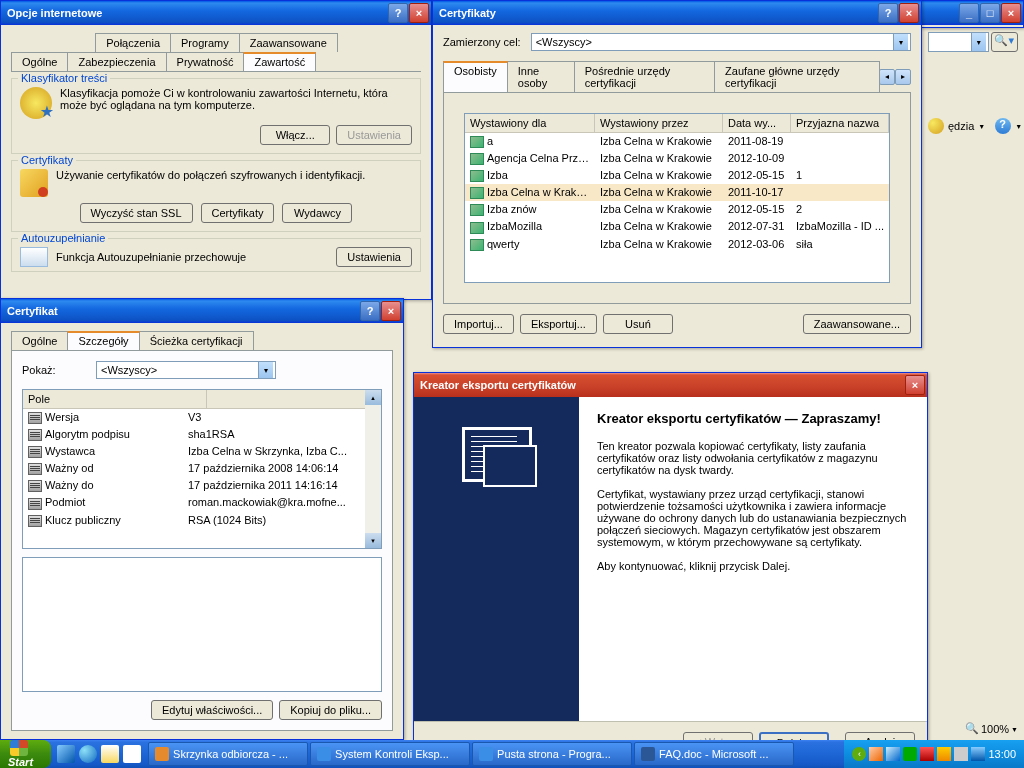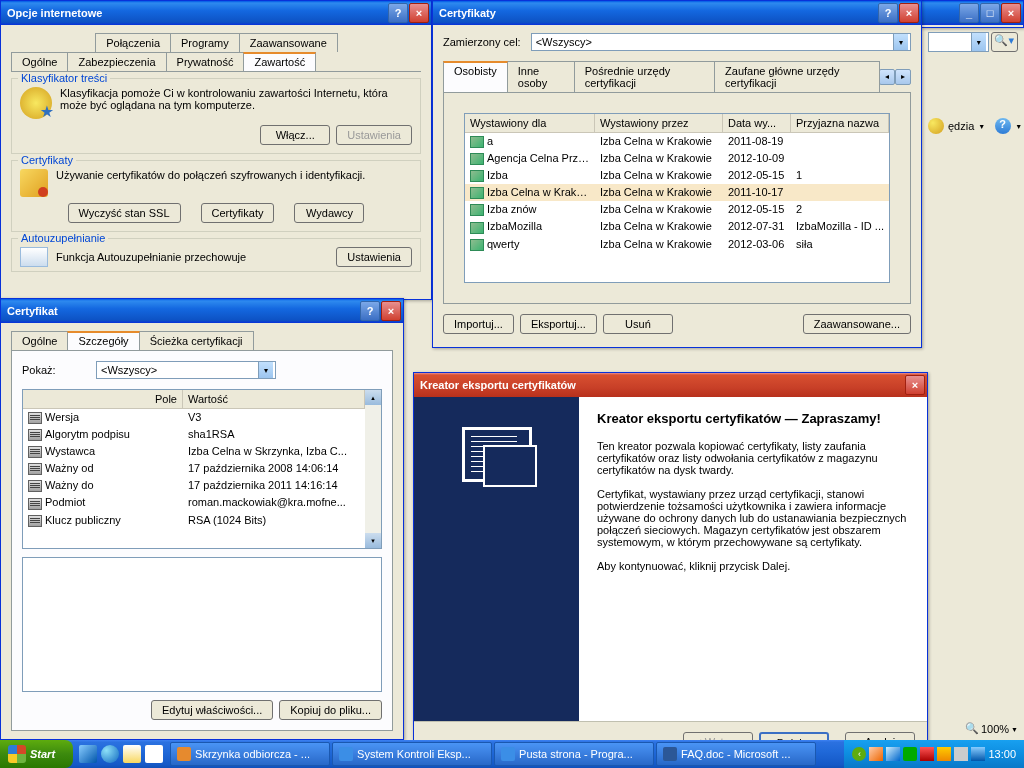--- a/index.html
+++ b/index.html
@@ -28,21 +28,21 @@
   .lv-row.selected { background: #f8e8c8; }
   .lv-cell { padding: 1px 5px; overflow: hidden; white-space: nowrap; text-overflow: ellipsis; }
   .cert-icon { width: 14px; height: 12px; display: inline-block; background: linear-gradient(135deg,#8fbc8f,#3cb371); border: 1px solid #2e8b57; margin-right: 3px; vertical-align: middle; }
   .field-icon { width: 14px; height: 12px; display: inline-block; background: linear-gradient(to bottom,#e0e0e0,#a0a0a0); border: 1px solid #606060; margin-right: 3px; vertical-align: middle; position: relative; }
   .field-icon::before { content: ''; position: absolute; left: 1px; right: 1px; top: 2px; height: 1px; background: #444; box-shadow: 0 2px #444, 0 4px #444; }
   .wizard-left { width: 165px; background: #152a5c; display: flex; align-items: flex-start; justify-content: center; padding-top: 30px; }
   .wizard-icon { width: 70px; height: 55px; border: 3px solid white; position: relative; }
   .wizard-icon::before { content:''; position:absolute; left:6px; right:12px; top:6px; bottom:6px; background: repeating-linear-gradient(to bottom, white 0, white 1px, transparent 1px, transparent 5px); }
   .wizard-icon::after { content:''; position:absolute; right:-8px; bottom:-8px; width:50px; height:38px; border:2px solid white; background:#152a5c; }
   .taskbar { position: absolute; bottom: 0; left: 0; right: 0; height: 28px; background: linear-gradient(to bottom, #3c81f3 0%, #2b71e0 8%, #2069d9 40%, #1559c7 88%, #1050b8 100%); display: flex; align-items: stretch; }
-  .start-btn { background: linear-gradient(to bottom, #5eac0e, #3c8a0e 50%, #2a7800); color: white; font-weight: bold; font-style: italic; font-size: 15px; padding: 0 18px 0 8px; display: flex; align-items: center; border-radius: 0 8px 8px 0; }
+  .start-btn { background: linear-gradient(to bottom, #5eac0e, #3c8a0e 50%, #2a7800); color: white; font-weight: bold; font-style: italic; font-size: 15px; padding: 0 18px 0 8px; display: flex; align-items: center; border-radius: 0 8px 8px 0; flex-direction: column; }
   .start-logo { width: 18px; height: 18px; background: conic-gradient(from 0deg, #d34927 0 90deg, #6eb43f 90deg 180deg, #f8cb28 180deg 270deg, #2e7cd6 270deg); border-radius: 3px; margin-right: 4px; }
   .ql { display:flex; align-items:center; padding: 0 6px; gap: 4px; }
   .ql-icon { width: 18px; height: 18px; border-radius: 2px; }
   .task-item { background: linear-gradient(to bottom, #4a94f5, #2868c8); border: 1px solid #1a58b0; border-radius: 2px; margin: 2px 1px; padding: 2px 6px; display: flex; align-items: center; color: white; width: 160px; cursor: pointer; }
   .task-item span { overflow: hidden; white-space: nowrap; text-overflow: ellipsis; }
   .tray { margin-left: auto; background: linear-gradient(to bottom, #18a0f0, #0d8de0 50%, #0978c8); display: flex; align-items: center; padding: 0 8px; gap: 3px; color: white; }
   .tray-icon { width: 14px; height: 14px; }
   .scroll-v { width: 16px; background: #f0f0e8; position: relative; }
   .scroll-v::before { content:'▴'; position:absolute; top:0; left:0; right:0; height:15px; background: linear-gradient(to bottom,#cde,#9bd); text-align:center; font-size:7px; line-height:15px;}
   .scroll-v::after { content:'▾'; position:absolute; bottom:0; left:0; right:0; height:15px; background: linear-gradient(to bottom,#cde,#9bd); text-align:center; font-size:7px; line-height:15px;}
@@ -112,21 +112,21 @@
       </div>
     </div>
     <div class="fieldset">
       <div class="legend">Certyfikaty</div>
       <div style="display:flex; gap:8px;">
         <div style="width:28px;height:28px;background:linear-gradient(135deg,#f8d860,#e0a020);border-radius:3px;position:relative;">
             <span style="position:absolute;bottom:0;right:0;width:10px;height:10px;background:#d04020;border-radius:50%;"></span>
           </div>
         <div style="flex:1;">Używanie certyfikatów do połączeń szyfrowanych i identyfikacji.</div>
       </div>
-      <div style="display:flex; justify-content:center; gap:20px; margin-top:6px;">
+      <div style="display:flex; justify-content:center; gap:8px; margin-top:6px;">
         <div class="btn">Wyczyść stan SSL</div>
         <div class="btn">Certyfikaty</div>
         <div class="btn">Wydawcy</div>
       </div>
     </div>
     <div class="fieldset" style="padding-bottom:4px;">
       <div class="legend">Autouzupełnianie</div>
       <div style="display:flex; gap:8px; align-items:center;">
         <div style="width:28px;height:20px;background:linear-gradient(to bottom,#fff,#cde);border:1px solid #9bd;"></div>
         <div style="flex:1;">Funkcja Autouzupełnianie przechowuje</div>
@@ -237,22 +237,21 @@
       <div class="tab">Ścieżka certyfikacji</div>
     </div>
     <div style="border:1px solid #919b9c; border-top:none; padding:10px; flex:1; background:#fcfcfe; display:flex; flex-direction:column;">
       <div style="display:flex; align-items:center; gap:4px; margin-bottom:10px;">
         <span style="width:70px;">Pokaż:</span>
         <div class="dropdown" style="width:180px;"><span>&lt;Wszyscy&gt;</span></div>
       </div>
       <div class="listview" style="height:160px; display:flex;">
         <div style="flex:1;">
           <div class="lv-header">
-            <div class="lv-col" style="width:160px;text-align:right;">Pole</div>
-            <div class="lv-col" style="flex:1;">Wartość</div>
+            <div class="lv-col" style="width:184px;">Pole</div>
           </div>
           <div id="field-rows">
               <div class="lv-row">
                 <div class="lv-cell" style="width:160px;"><span class="field-icon"></span>Wersja</div>
                 <div class="lv-cell" style="flex:1;">V3</div>
               </div>
               <div class="lv-row">
                 <div class="lv-cell" style="width:160px;"><span class="field-icon"></span>Algorytm podpisu</div>
                 <div class="lv-cell" style="flex:1;">sha1RSA</div>
               </div>

